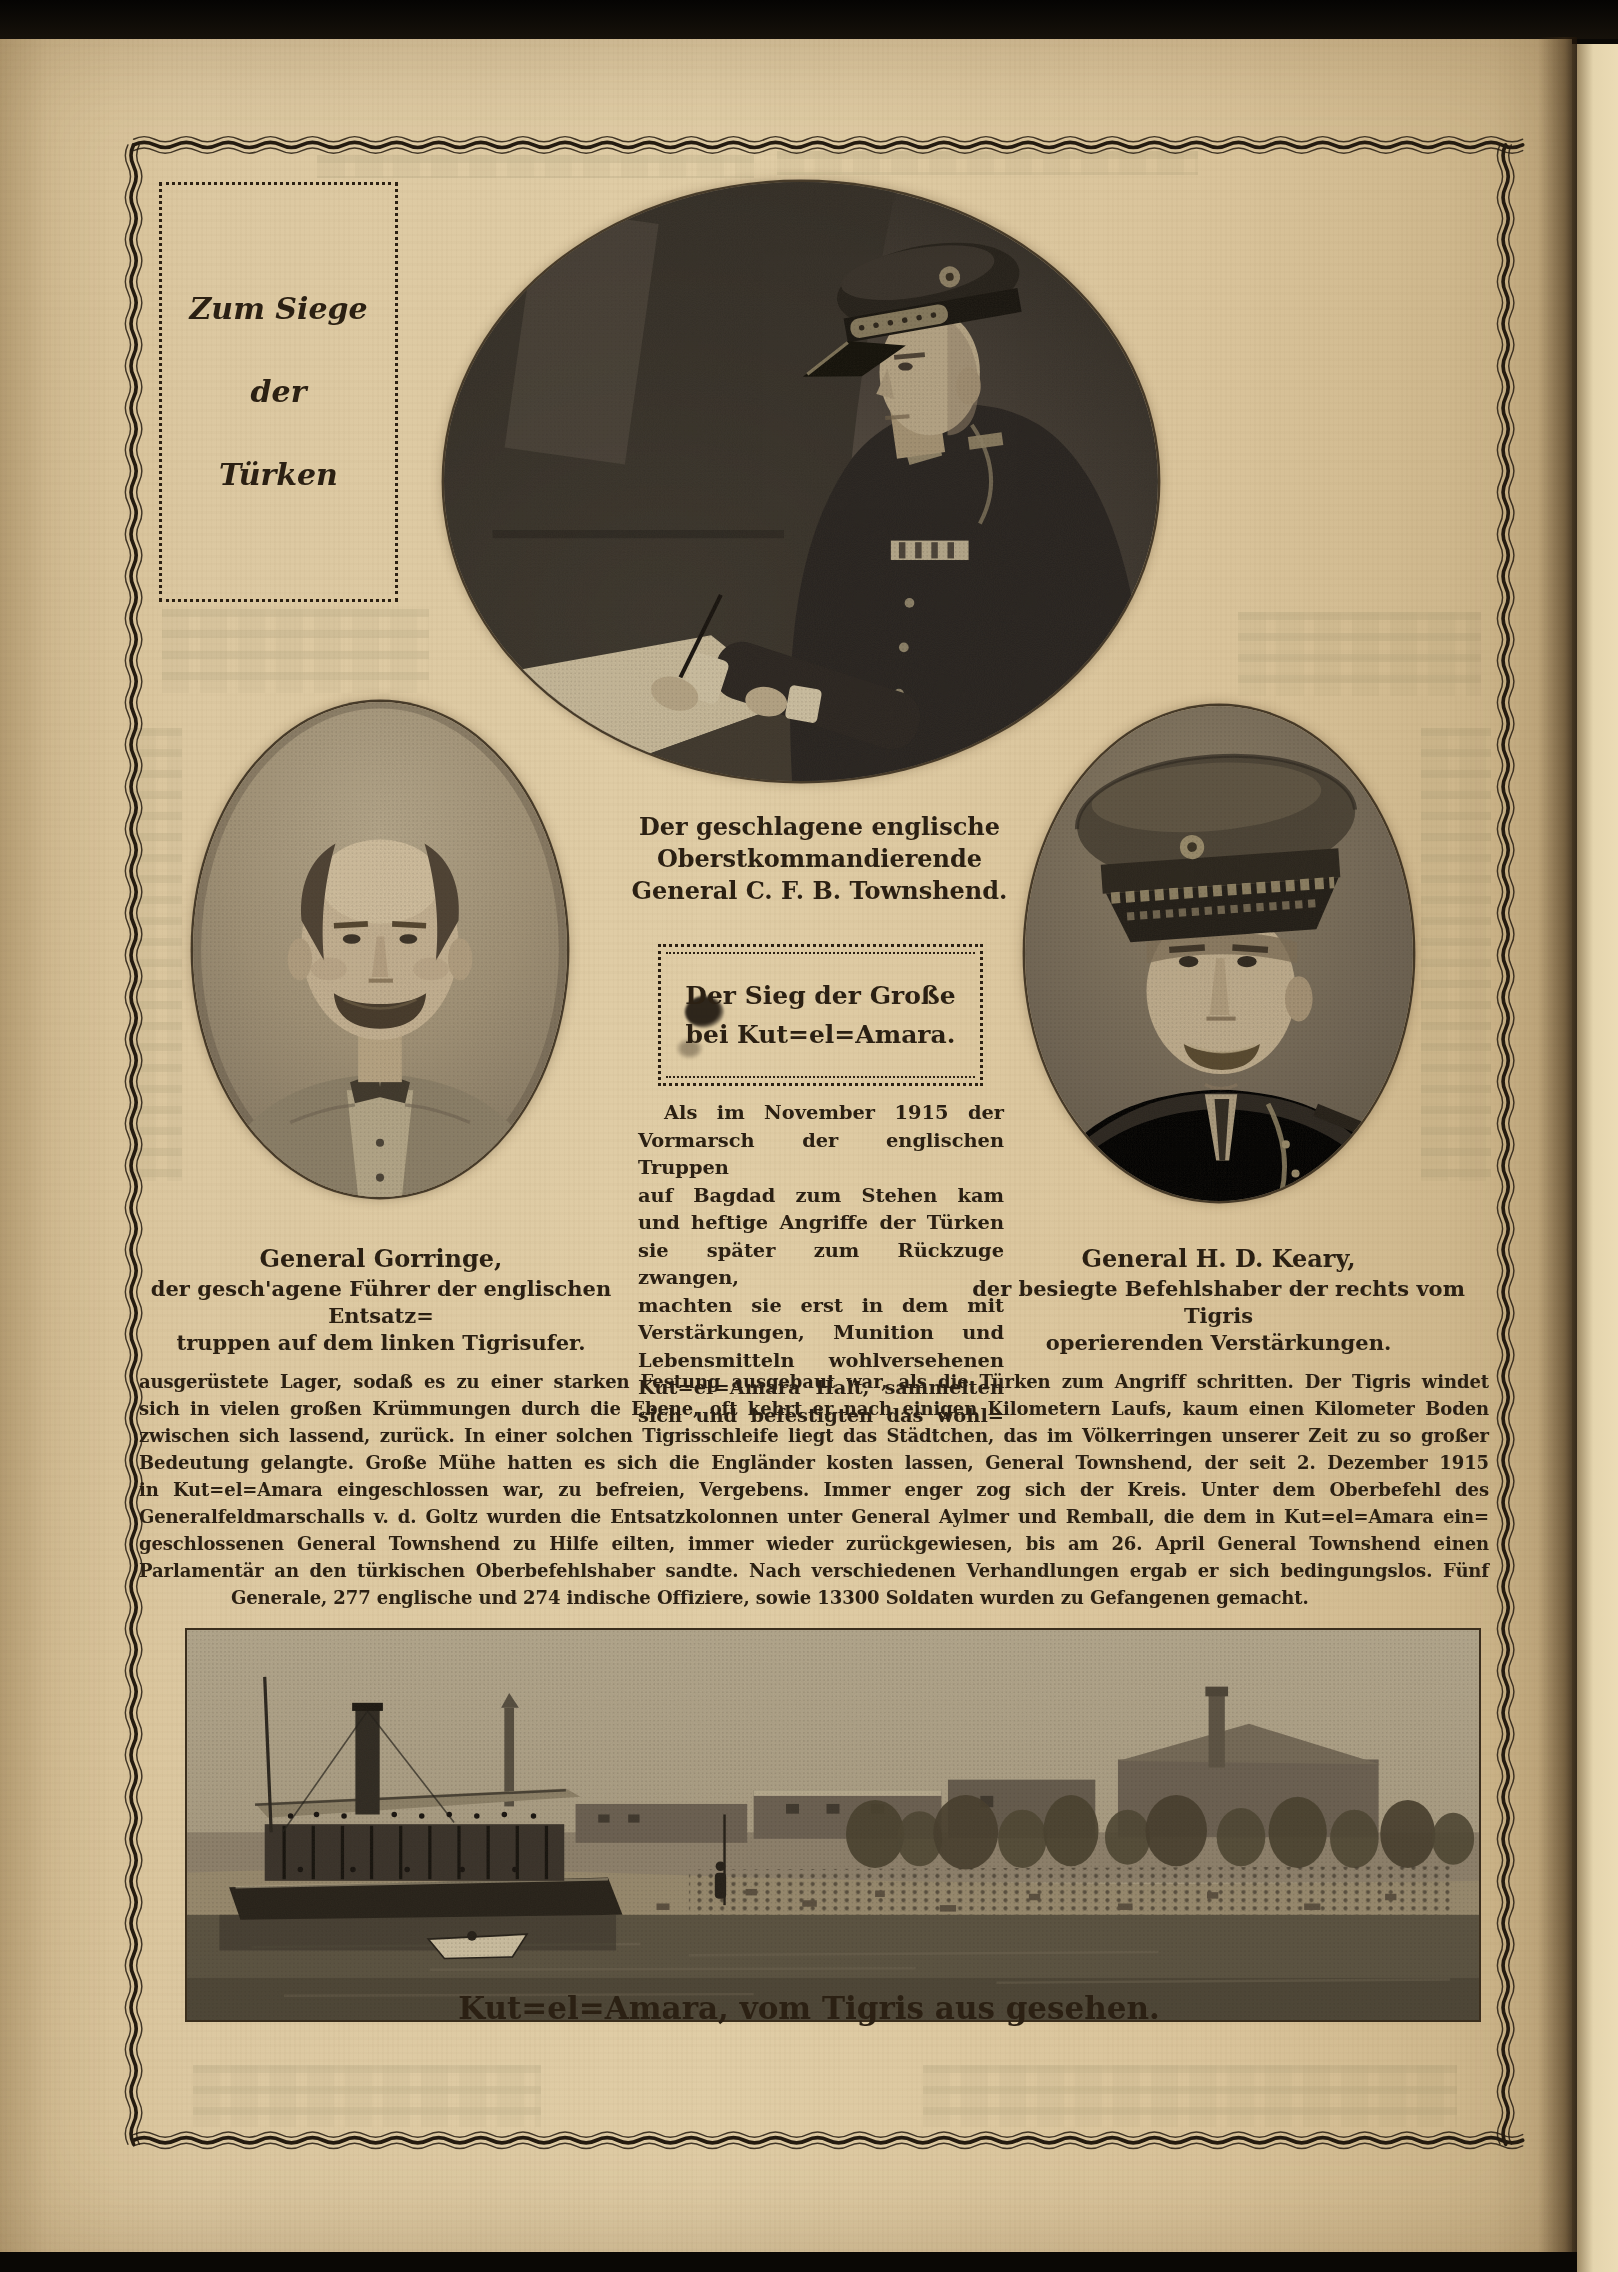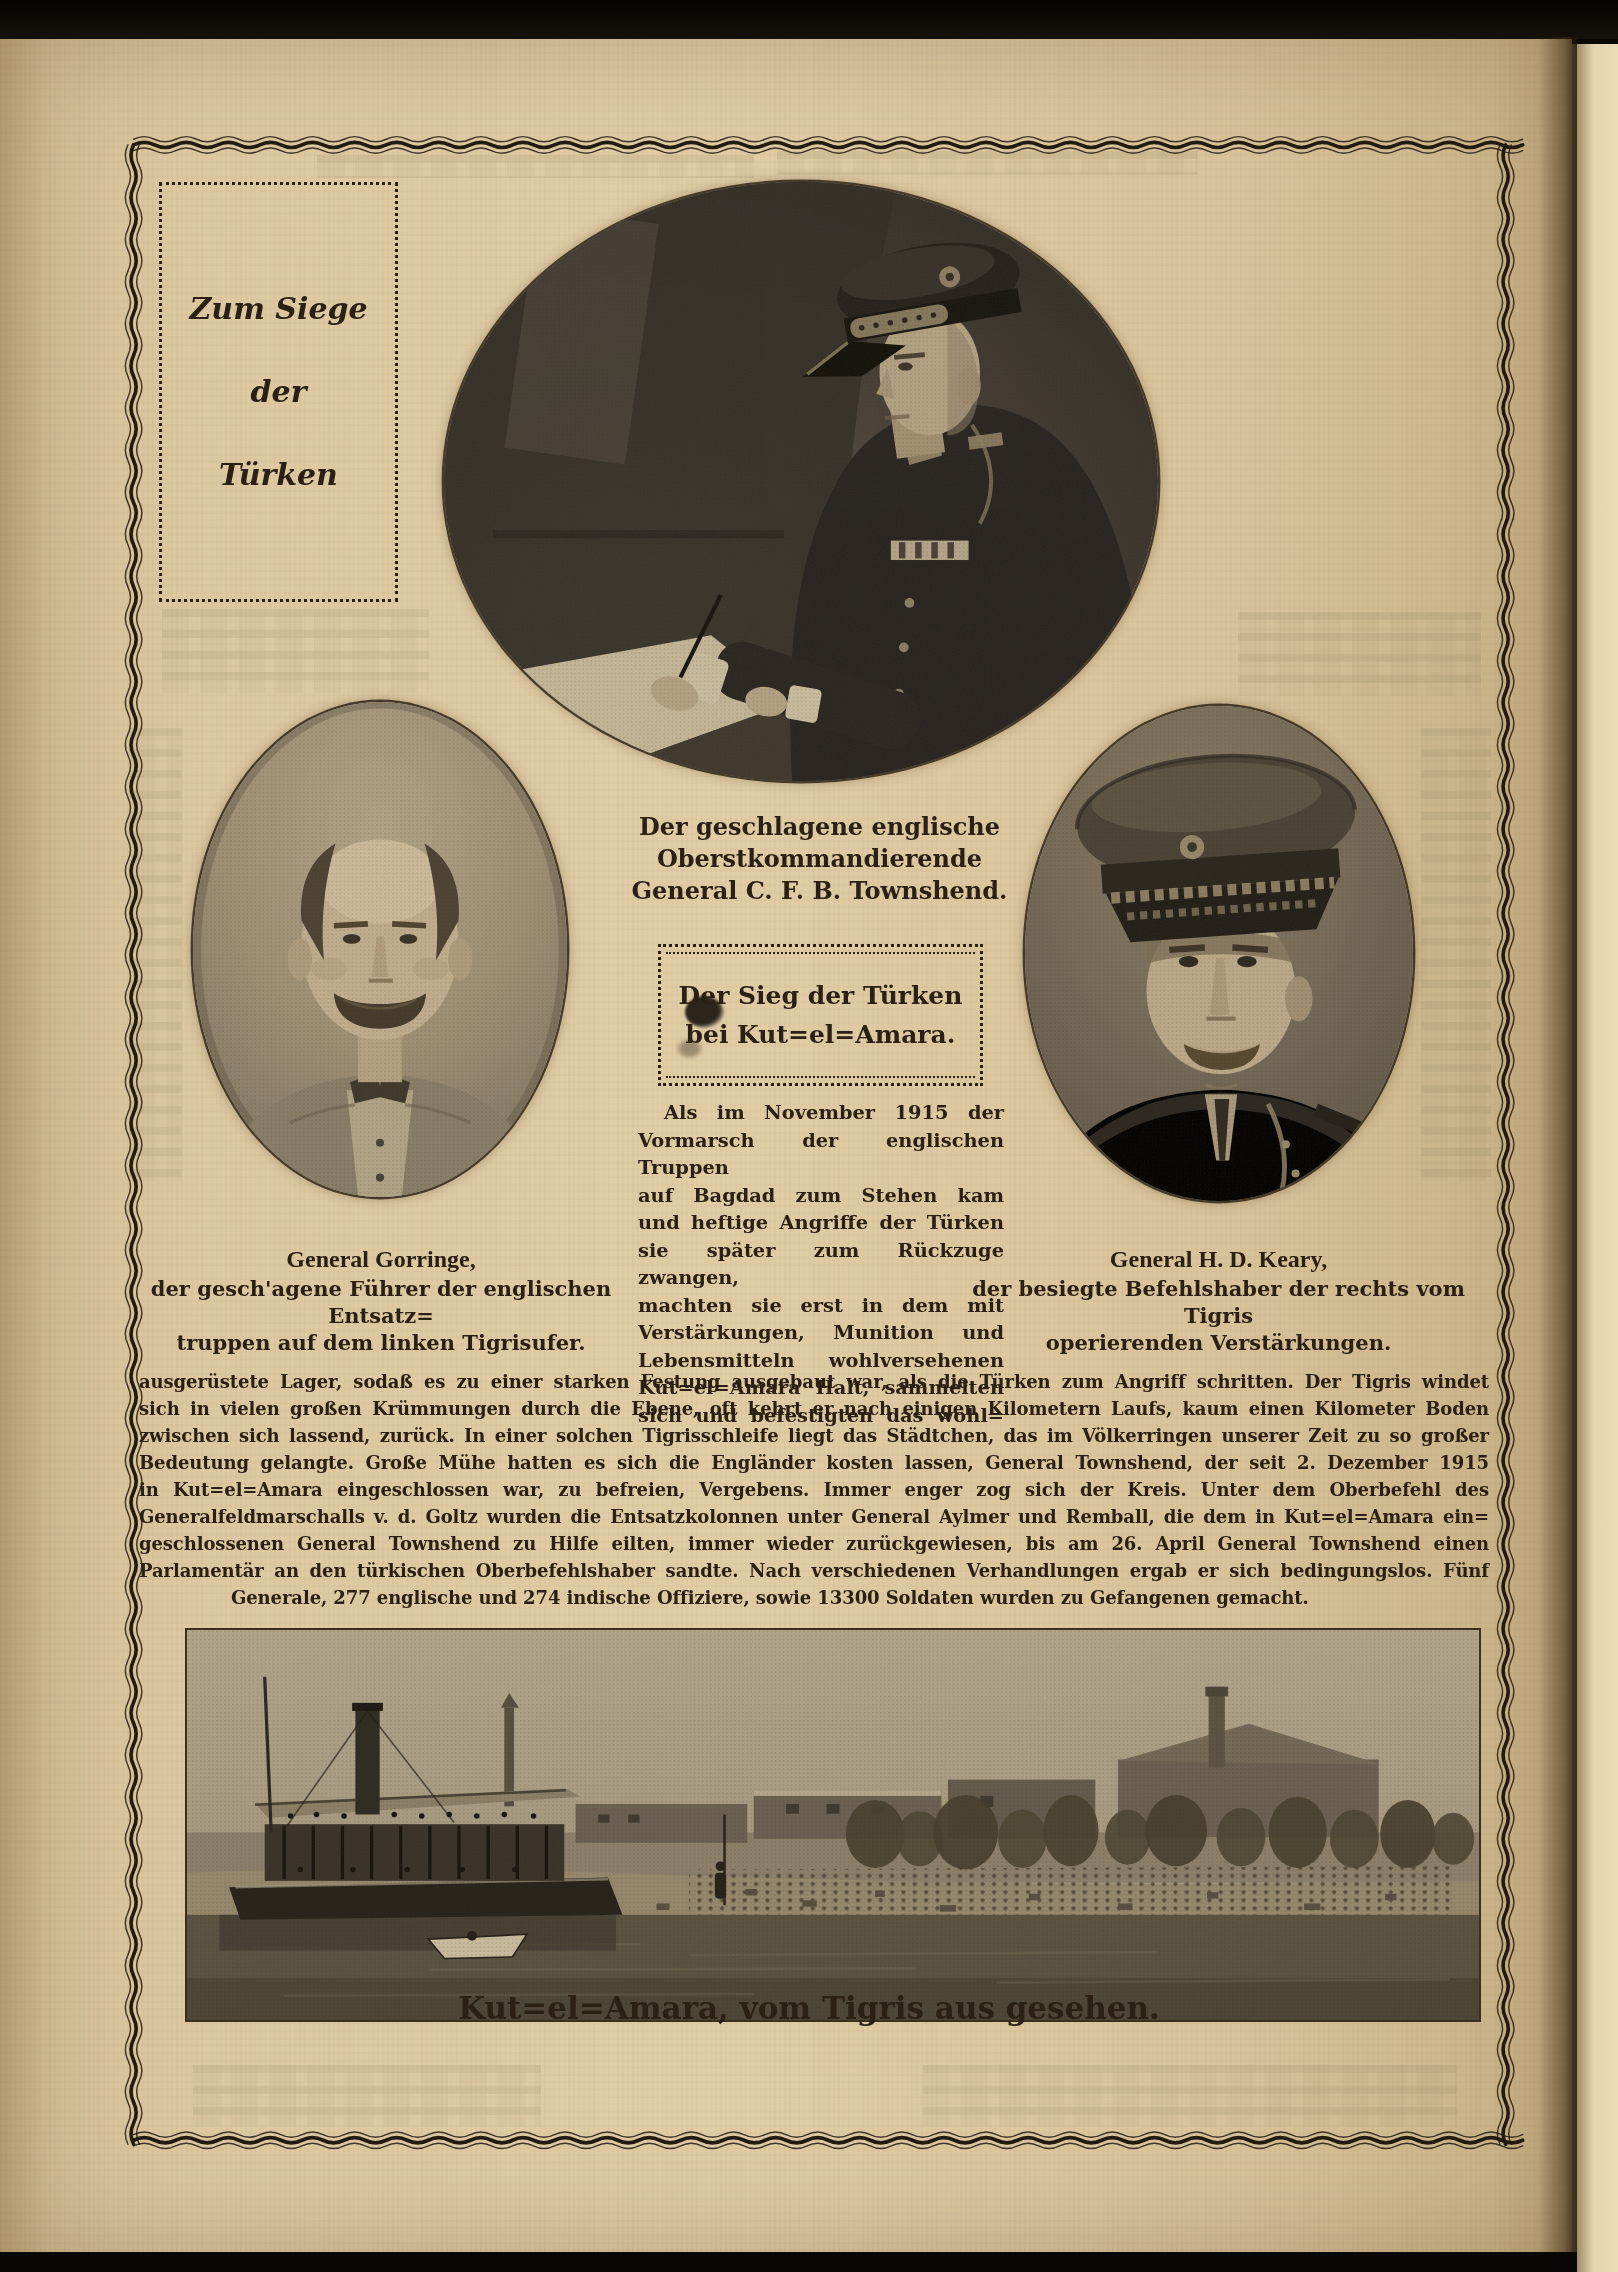--- a/index.html
+++ b/index.html
@@ -56,21 +56,21 @@
     background:radial-gradient(ellipse, #3a2f20 40%, rgba(58,47,32,0) 75%);filter:blur(1.6px);opacity:.4;}
 
   .column{position:absolute;left:638px;top:1099px;width:366px;font-weight:bold;font-size:19.4px;
     line-height:27.5px;color:var(--ink,#2b2013);z-index:10;}
   .jline{text-align:justify;text-align-last:justify;text-justify:inter-word;}
   .column .jline:first-child{text-indent:26px;}
 
   .capSide{position:absolute;text-align:center;color:var(--ink,#2b2013);font-weight:bold;z-index:10;}
   #capL{left:104px;top:1243px;width:554px;}
   #capR{left:945px;top:1243px;width:547px;}
-  .capSide .t{font-size:24px;line-height:32px;font-family:Liberation Serif, serif;}
+  .capSide .t{font-size:24px;line-height:32px;}
   .capSide .s{font-size:21px;line-height:27px;}
 
   .wide{position:absolute;left:139px;top:1368px;width:1350px;font-weight:bold;font-size:18px;
     line-height:27px;color:var(--ink,#2b2013);letter-spacing:-0.1px;z-index:10;}
   .wide .lastline{text-align:left;padding-left:92px;}
 
   .photo{position:absolute;left:185px;top:1628px;width:1292px;height:390px;border:2.4px solid #3a2e1d;
     background:#9c8f76;z-index:10;}
   .photo svg{display:block;width:100%;height:100%;}
 
@@ -195,21 +195,21 @@
   <div class="capC">
       <div class="cline">Der geschlagene englische</div>
       <div class="cline">Oberstkommandierende</div>
       <div class="cline">General C. F. B. Townshend.</div>
     </div>
 
   <div class="titlebox">
     <div class="blot"></div>
     <div class="blot2"></div>
     <div class="inner">
-        <div class="tline">Der Sieg der Türken</div>
+        <div class="tline">Der Sieg der Große</div>
         <div class="tline">bei Kut=el=Amara.</div>
       </div>
   </div>
 
   <div class="column">
       <div class="jline">Als im November 1915 der</div>
       <div class="jline">Vormarsch der englischen Truppen</div>
       <div class="jline">auf Bagdad zum Stehen kam</div>
       <div class="jline">und heftige Angriffe der Türken</div>
       <div class="jline">sie später zum Rückzuge zwangen,</div>

